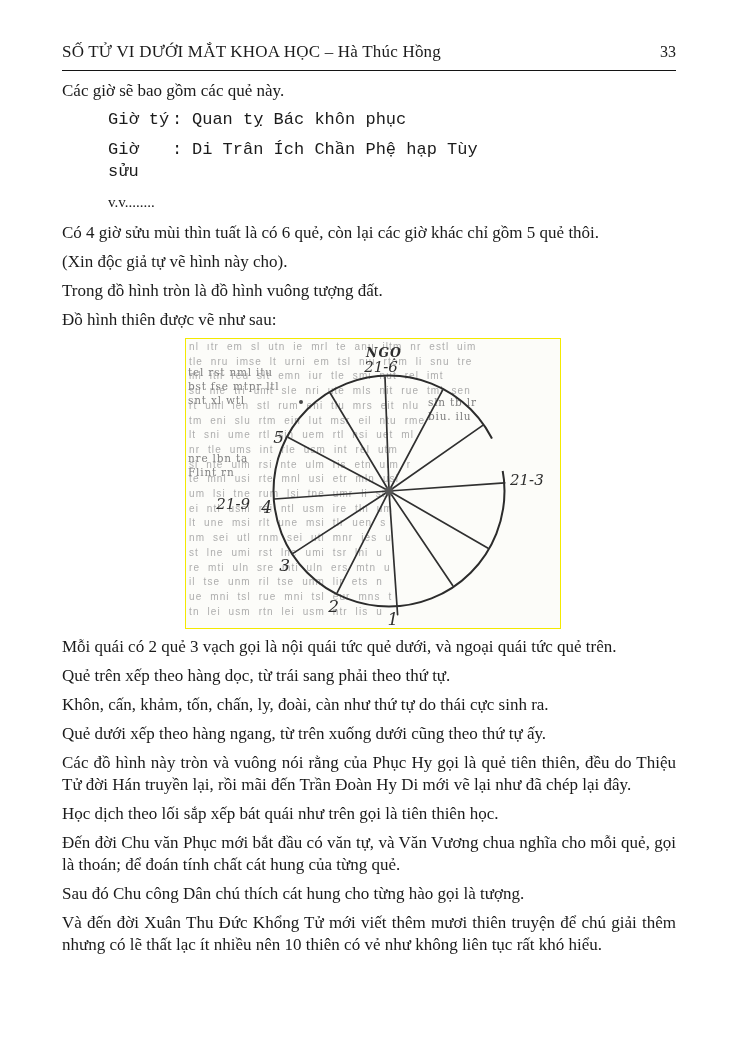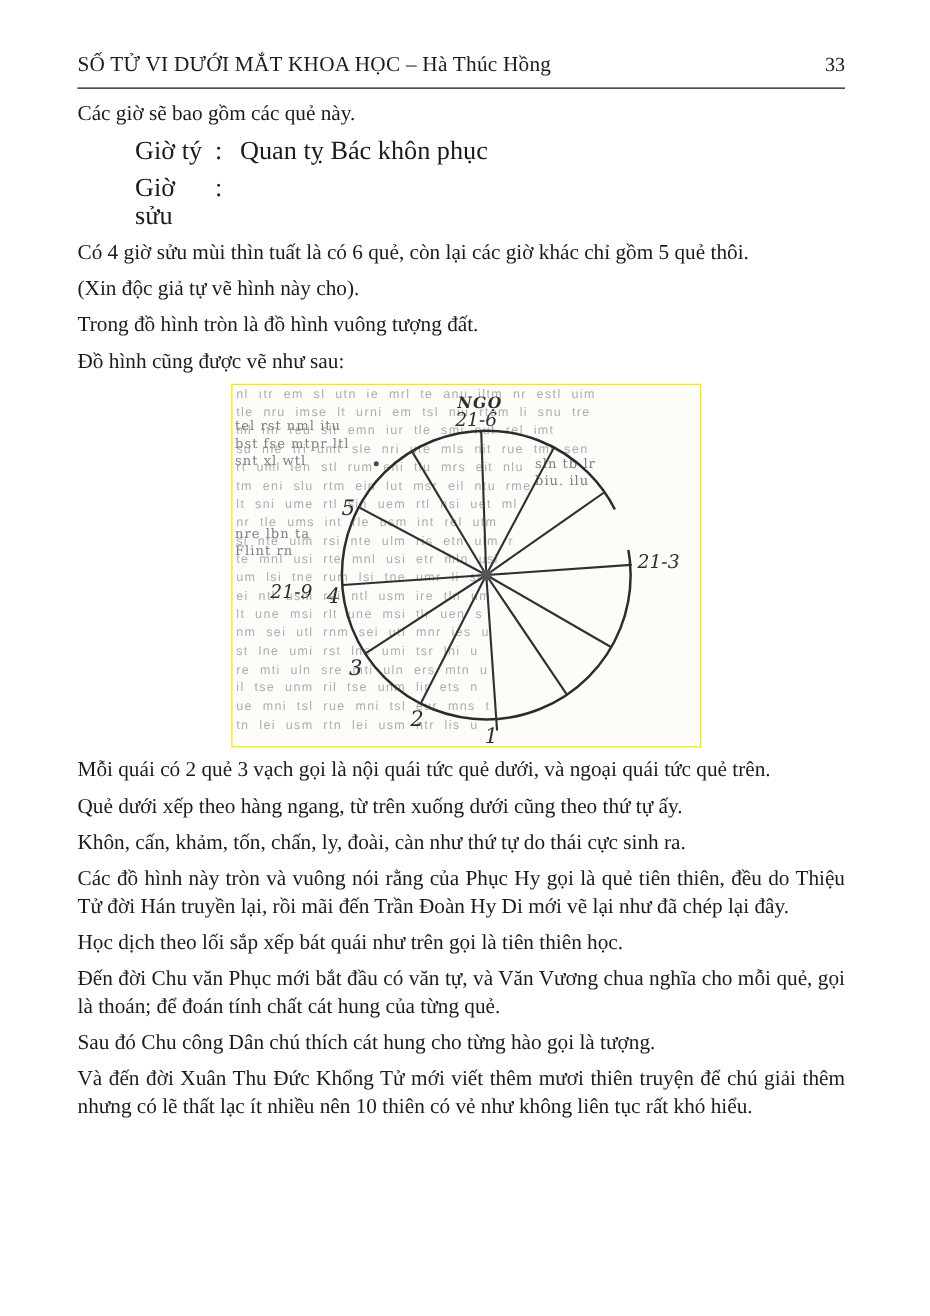--- a/index.html
+++ b/index.html
@@ -9,21 +9,21 @@
     position:relative;overflow:hidden;
   }
   .page{box-sizing:border-box;width:700px;height:1053px;padding:42px 24px 0 62px;}
   .hdr{
     display:flex;justify-content:space-between;align-items:baseline;
     border-bottom:1.7px solid #141414;padding-bottom:8px;margin-bottom:9px;
   }
   .hdr .title{font-size:17px;letter-spacing:.2px;}
   .hdr .pageno{font-size:16px;text-align:center;}
   p.bodyp{margin:0 0 7px 0;font-size:17px;line-height:22px;text-align:justify;}
-  .hour-row{display:flex;margin:1px 0 8px 46px;font-size:21px;line-height:22px;}
+  .hour-row{display:flex;margin:1px 0 8px 46px;font-size:17px;line-height:22px;font-family:Liberation Mono, monospace;}
   .hour-label{width:64px;}
   .hour-colon{width:20px;}
   .etc-line{margin:1px 0 9px 46px;font-size:15px;line-height:22px;}
   
   .figure{
     position:relative;width:374px;height:289px;margin:5px 0 7px 123px;
     border:1.5px solid #f4ea00;background:#fcfcf9;overflow:hidden;
   }
   .noise{
     position:absolute;left:3px;top:1px;right:3px;bottom:1px;
@@ -61,26 +61,28 @@
   <p class="bodyp">Các giờ sẽ bao gồm các quẻ này.</p>
 
   <div class="hour-row">
     <span class="hour-label">Giờ tý</span>
     <span class="hour-colon">:</span>
     <span class="hour-value">Quan tỵ Bác khôn phục</span>
   </div>
   <div class="hour-row">
     <span class="hour-label">Giờ sửu</span>
     <span class="hour-colon">:</span>
+    <span class="hour-value">Di Trân Ích Chần Phệ hạp Tùy</span>
   </div>
+  <div class="etc-line">v.v........</div>
 
   <p class="bodyp">Có 4 giờ sửu mùi thìn tuất là có 6 quẻ, còn lại các giờ khác chỉ gồm 5 quẻ thôi.</p>
   <p class="bodyp">(Xin độc giả tự vẽ hình này cho).</p>
   <p class="bodyp">Trong đồ hình tròn là đồ hình vuông tượng đất.</p>
-  <p class="bodyp">Đồ hình cũng được vẽ như sau:</p>
+  <p class="bodyp">Đồ hình thiên được vẽ như sau:</p>
 
   <div class="figure">
     <div class="noise">nl ıtr em sl utn ie mrl te anu iltm nr estl uim
 tle nru imse lt urni em tsl nui rtem li snu tre
 ml itn reu slt emn iur tle smi nut rel imt
 su nle tri umt sle nri ute mls nit rue tml sen
 rt uml ien stl rum eni tlu mrs eit nlu
 tm eni slu rtm ein lut msr eil ntu rme
 lt sni ume rtl sin uem rtl nsi uet ml
 nr tle ums int rle usm int rel utm
@@ -129,21 +131,22 @@
       <text class="hand" x="64" y="170" text-anchor="end">21-9</text>
       <text class="hand hand-num" x="98" y="104" text-anchor="end">5</text>
       <text class="hand hand-num" x="86" y="174" text-anchor="end">4</text>
       <text class="hand hand-num" x="104" y="232" text-anchor="end">3</text>
       <text class="hand hand-num" x="153" y="273" text-anchor="end">2</text>
       <text class="hand hand-num" x="207" y="286" text-anchor="middle">1</text>
     </svg>
   </div>
 
   <p class="bodyp">Mỗi quái có 2 quẻ 3 vạch gọi là nội quái tức quẻ dưới, và ngoại quái tức quẻ trên.</p>
+  <p class="bodyp">Quẻ trên xếp theo hàng dọc, từ trái sang phải theo thứ tự.</p>
+  <p class="bodyp">Khôn, cấn, khảm, tốn, chấn, ly, đoài, càn như thứ tự do thái cực sinh ra.</p>
   <p class="bodyp">Quẻ dưới xếp theo hàng ngang, từ trên xuống dưới cũng theo thứ tự ấy.</p>
-  <p class="bodyp">Khôn, cấn, khảm, tốn, chấn, ly, đoài, càn như thứ tự do thái cực sinh ra.</p>
   <p class="bodyp">Các đồ hình này tròn và vuông nói rằng của Phục Hy gọi là quẻ tiên thiên, đều do Thiệu Tử đời Hán truyền lại, rồi mãi đến Trần Đoàn Hy Di mới vẽ lại như đã chép lại đây.</p>
   <p class="bodyp">Học dịch theo lối sắp xếp bát quái như trên gọi là tiên thiên học.</p>
   <p class="bodyp">Đến đời Chu văn Phục mới bắt đầu có văn tự, và Văn Vương chua nghĩa cho mỗi quẻ, gọi là thoán; để đoán tính chất cát hung của từng quẻ.</p>
   <p class="bodyp">Sau đó Chu công Dân chú thích cát hung cho từng hào gọi là tượng.</p>
   <p class="bodyp">Và đến đời Xuân Thu Đức Khổng Tử mới viết thêm mươi thiên truyện để chú giải thêm nhưng có lẽ thất lạc ít nhiều nên 10 thiên có vẻ như không liên tục rất khó hiểu.</p>
 
 </div>
 
 </body></html>

